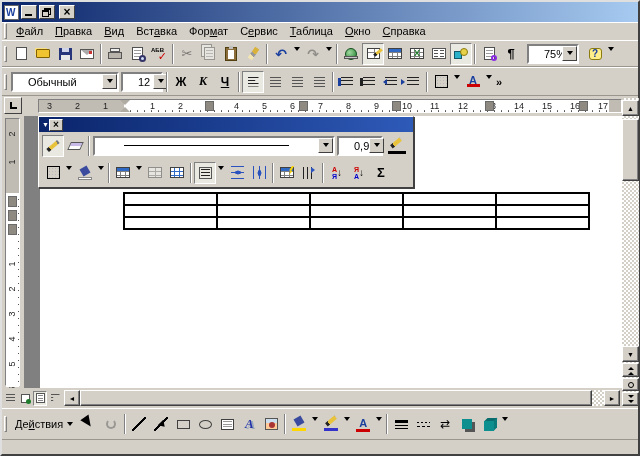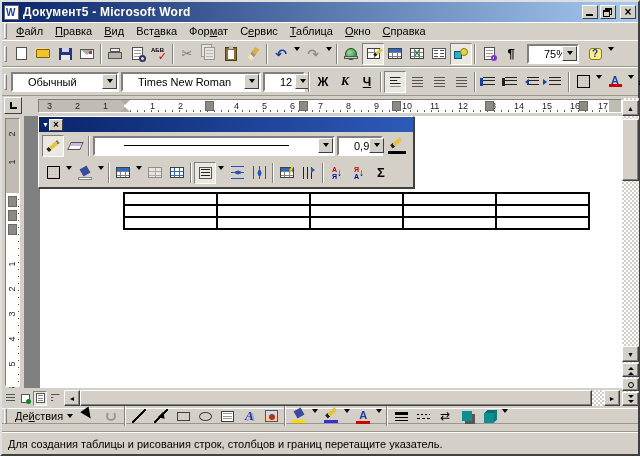--- a/index.html
+++ b/index.html
@@ -72,41 +72,40 @@
   
   .ck{background-color:#d4d0c8;background-image:conic-gradient(#fff 0 25%,transparent 25% 50%,#fff 50% 75%,transparent 75%);background-size:4px 4px}
   .sbtn{background:#d4d0c8;border:1px solid;border-color:#fff #404040 #404040 #fff;box-shadow:inset -1px -1px 0 #808080;display:flex;align-items:center;justify-content:center;font-size:7px;color:#000}
   #vscroll{position:absolute;left:620px;top:96px;width:17px;height:308px;z-index:41}
   #vscroll>div{position:absolute;left:0;right:0}
   #hscrollrow{top:386px;height:20px;background:#d4d0c8;display:flex;align-items:center}
   .viewbtn{width:14px;height:15px;background:#d4d0c8;display:flex;align-items:center;justify-content:center;flex:none;margin-left:1px;position:relative}
   .viewbtn.on{border:1px solid;border-color:#808080 #fff #fff #808080;background:#e9e8e1}
   .vlines{width:9px;height:9px;background:repeating-linear-gradient(#555 0 1px,transparent 1px 3px)}
   
-  #drawbar{top:406px;height:16px}
+  #drawbar{top:406px;height:32px}
   .flatbtn{display:flex;align-items:center;padding:2px 5px;flex:none;white-space:nowrap}
   
   #statusbar{top:430px;height:22px;border-top:1px solid #fff;box-shadow:0 -1px 0 #9a968e;display:flex;align-items:center;padding:0 6px}
   u{text-decoration:underline}
   .pencil{width:14px;height:4px;background:linear-gradient(90deg,#222 0 3px,#e8c23a 3px 12px,#777 12px);transform:rotate(-40deg)}
   .eraser{width:13px;height:8px;background:#fdfdfd;border:1px solid #555;transform:skewX(-25deg);box-shadow:inset 0 3px 0 #c8b9e8}
   .cube{width:10px;height:10px;background:#0e8f8f;position:relative;margin-top:3px}
   .cube i{position:absolute;left:2px;top:-3px;width:10px;height:3px;background:#0a6c6c;transform:skewX(-45deg)}
   .cube b{position:absolute;right:-3px;top:-1.5px;width:3px;height:10px;background:#0b7a7a;transform:skewY(-45deg)}
 </style>
 </head>
 <body>
 
 <div id="win">
 
   <div class="band" id="titlebar">
     <span class="wicon">
         <span>W</span>
       </span>
-    <span class="ttl">Документ5 - Microsoft Word</span>
     <span class="capbtn">
         <i class="minb"></i>
       </span>
     <span class="capbtn">
         <i class="rest"></i>
         <i class="rest2"></i>
       </span>
     <span class="capbtn" style="margin-left:4px">
         <span class="x">×</span>
       </span>
@@ -255,26 +254,20 @@
       </span>
     <span class="ddbtn">
         <span class="dd"></span>
       </span>
   </div>
 
   <div class="band tbar" id="fmtbar">
     <span class="grip"></span>
     <span class="combo" style="width:108px">
       <span class="val">Обычный</span>
-      <span class="cdd">
-          <span class="dd" style="margin-top:1px"></span>
-        </span>
-    </span>
-    <span class="combo" style="width:140px">
-      <span class="val">Times New Roman</span>
       <span class="cdd">
           <span class="dd" style="margin-top:1px"></span>
         </span>
     </span>
     <span class="combo" style="width:42px">
       <span class="val">12</span>
       <span class="cdd">
           <span class="dd" style="margin-top:1px"></span>
         </span>
     </span>
@@ -645,17 +638,14 @@
         <span class="cube">
           <i></i>
           <b></b>
         </span>
       </span>
     <span class="ddbtn">
         <span class="dd"></span>
       </span>
   </div>
 
-  <div class="band" id="statusbar">
-    <span>Для создания таблицы и рисования строк, столбцов и границ перетащите указатель.</span>
-  </div>
 
 </div>
 
 </body></html>

